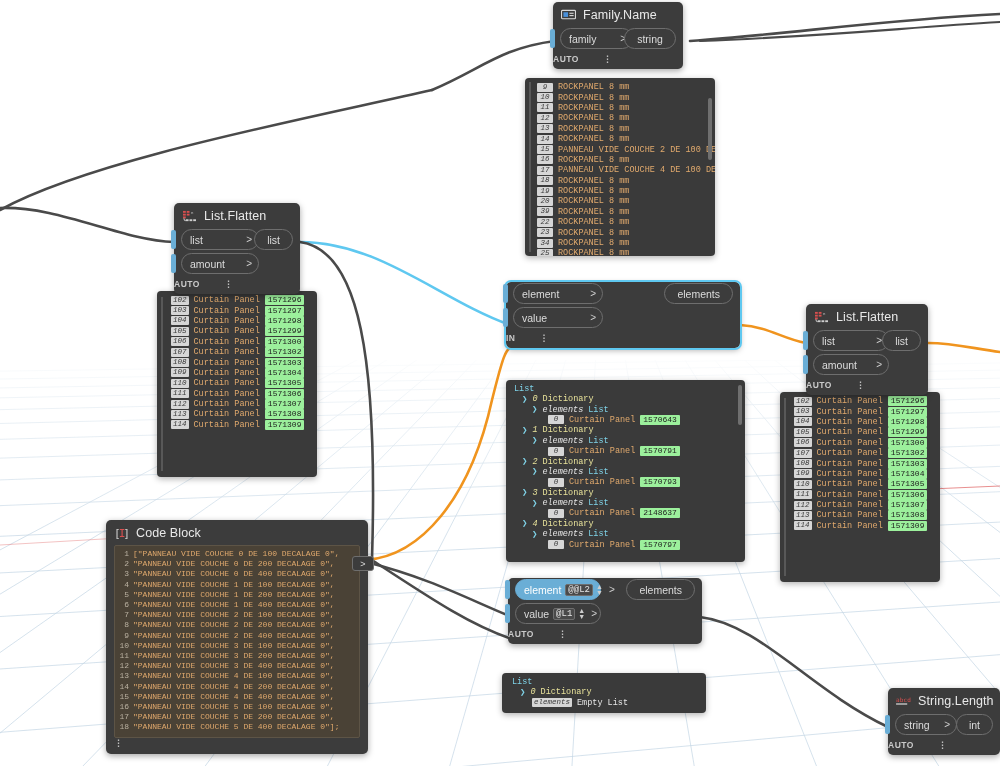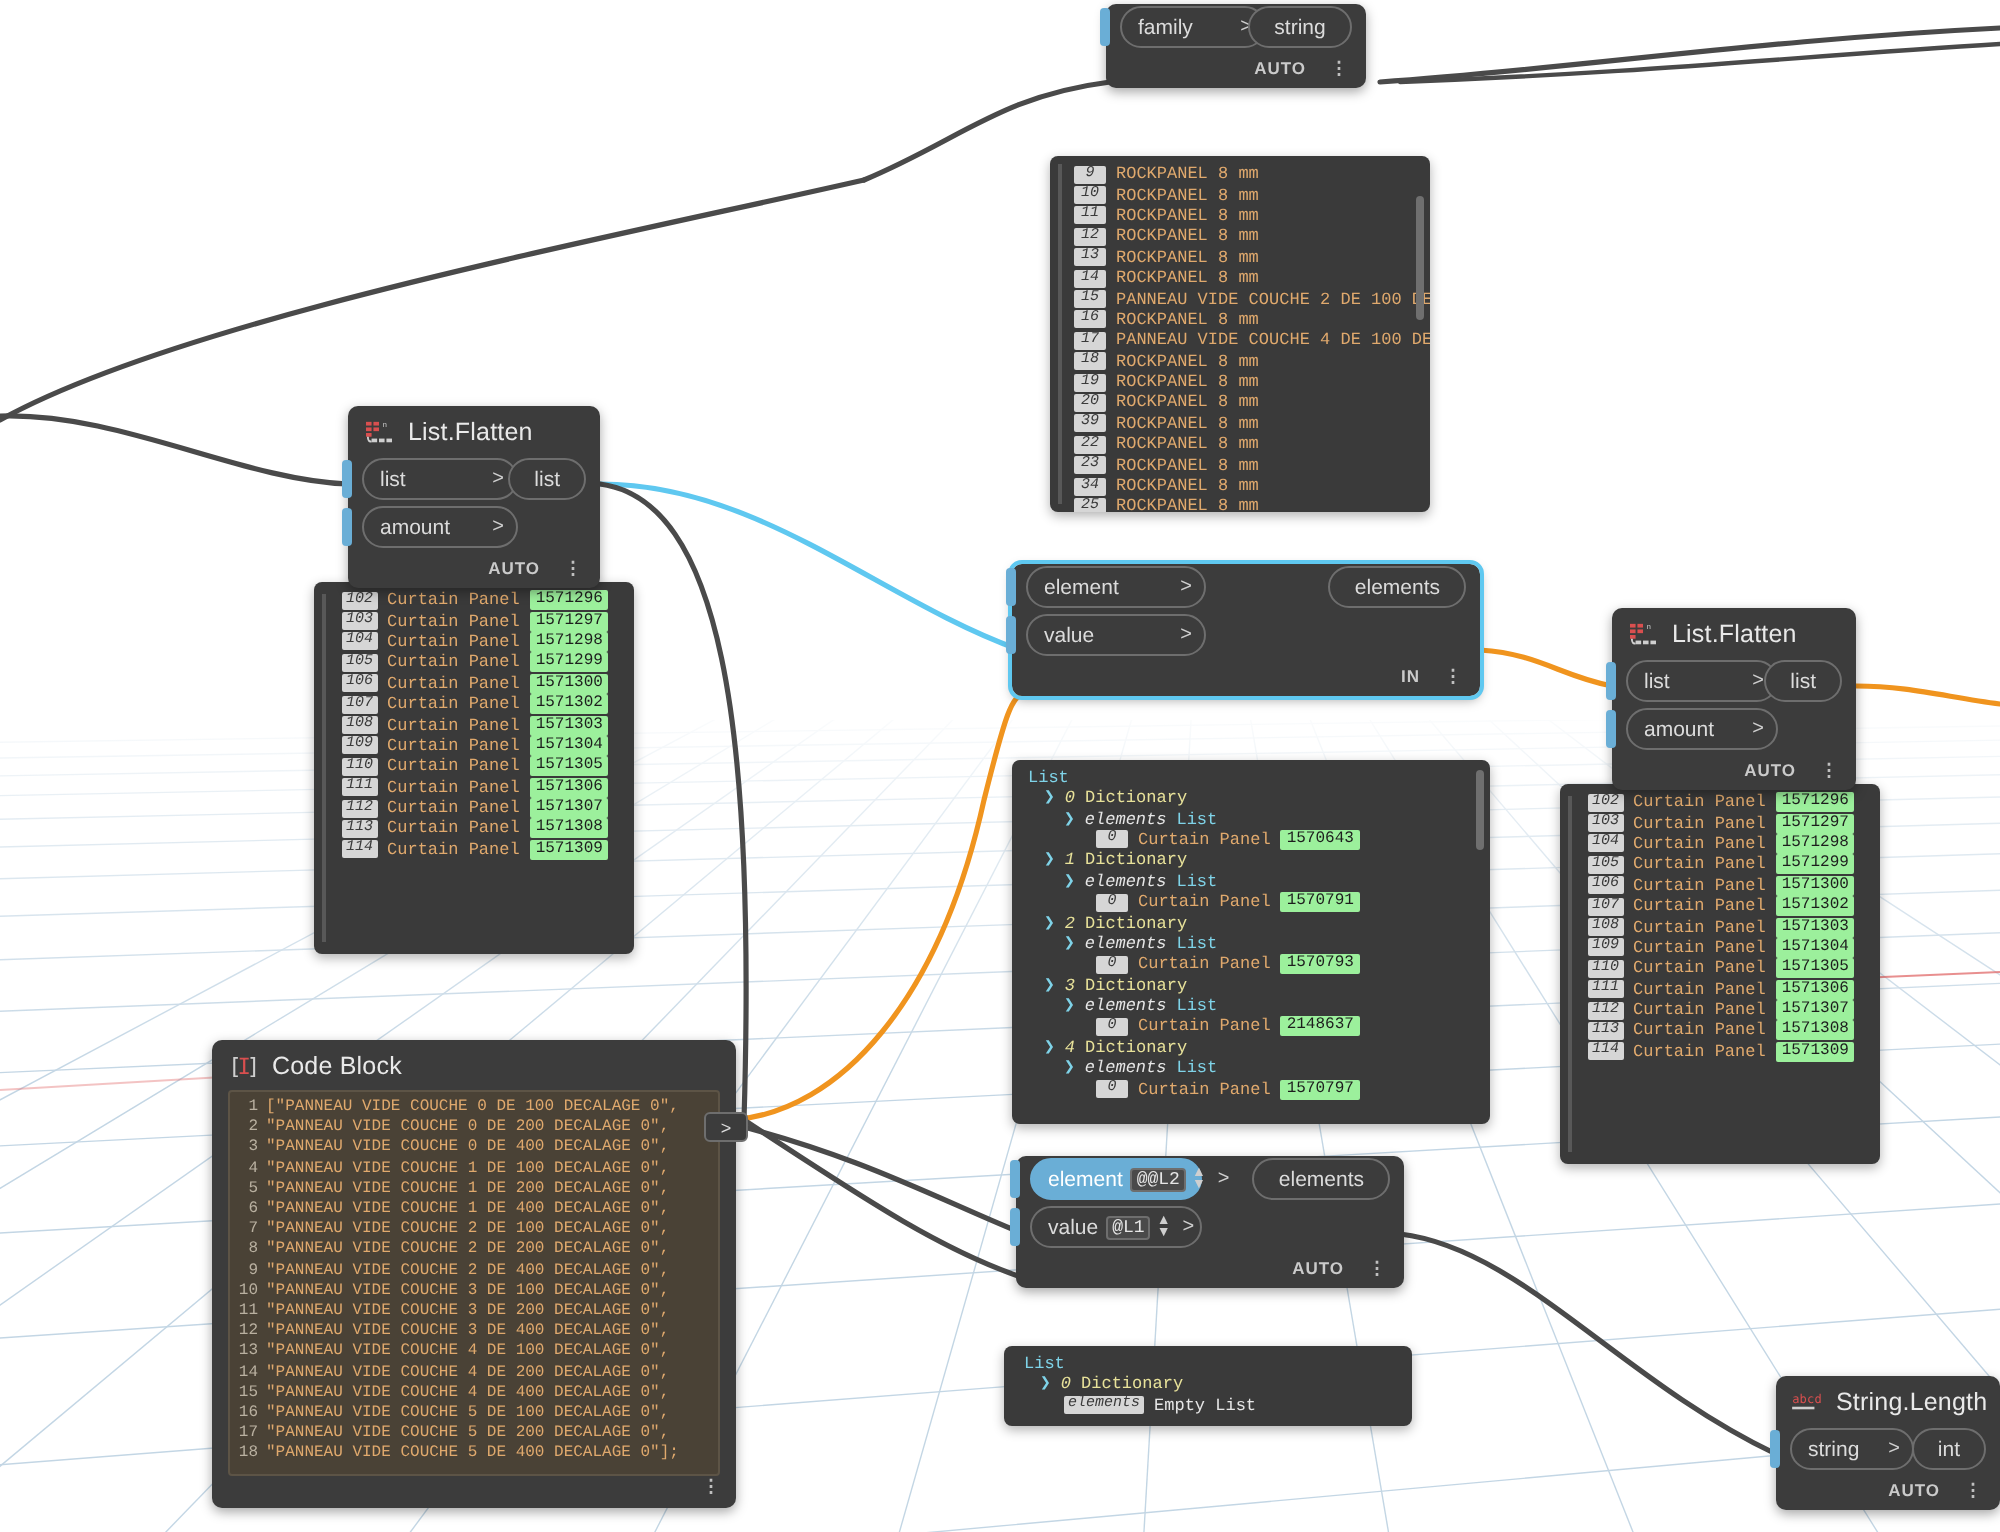--- a/index.html
+++ b/index.html
@@ -71,21 +71,21 @@
     font-size: 10.5px;
     color: #dcdcdc;
     min-width: 44px;
   }
   .port-tick {
     position: absolute; width: 5px; height: 19px; border-radius: 2px;
     background: #6aaed6; top: 1px;
   }
   .port-tick.left { left: -3px; }
   .node-footer {
-    display: flex; align-items: center; justify-content: flex-end; gap: 12px;
+    display: flex; align-items: center; justify-content: flex-start; gap: 24px;
     padding: 2px 9px 5px 0;
     font-size: 8.5px; font-weight: bold; color: #cacaca;
     letter-spacing: .5px;
   }
   .dots { letter-spacing: 0; line-height: 4px; font-size: 9px; color: #bfbfbf; }
 
   
   .preview {
     position: absolute;
     background: #3a3a3a;
@@ -209,20 +209,29 @@
 
       <path d="M 700 617 C 760 624 810 690 888 727" stroke="#4a4a4a" stroke-width="2.6"></path>
 
       <path d="M 996 727 C 998 727 999 727 1000 727" stroke="#4a4a4a" stroke-width="2.6"></path>
 
       <path d="M 700 41 C 830 36 900 28 1000 22" stroke="#4a4a4a" stroke-width="2.2"></path>
     </g>
   </svg>
 
   <div class="node" style="left:553px; top:2px; width:130px;">
+    <div class="node-header">
+      <svg class="node-icon" viewBox="0 0 16 14">
+        <rect x="0.5" y="1.5" width="15" height="9" rx="1" fill="none" stroke="#d8d8d8" stroke-width="1.2"></rect>
+        <rect x="2.5" y="3.5" width="5" height="5" fill="#4a90d9"></rect>
+        <rect x="9" y="4" width="4.5" height="1.2" fill="#d8d8d8"></rect>
+        <rect x="9" y="6.5" width="4.5" height="1.2" fill="#d8d8d8"></rect>
+      </svg>
+      <span>Family.Name</span>
+    </div>
     <div class="node-body">
       <div class="port-row">
         <span class="port-tick left"></span>
         <div class="port-in" style="width:73px;">
           <span class="pname">family</span>
           <span class="chev">&gt;</span>
         </div>
         <div class="port-out" style="min-width:52px;">
           <span>string</span>
         </div>

